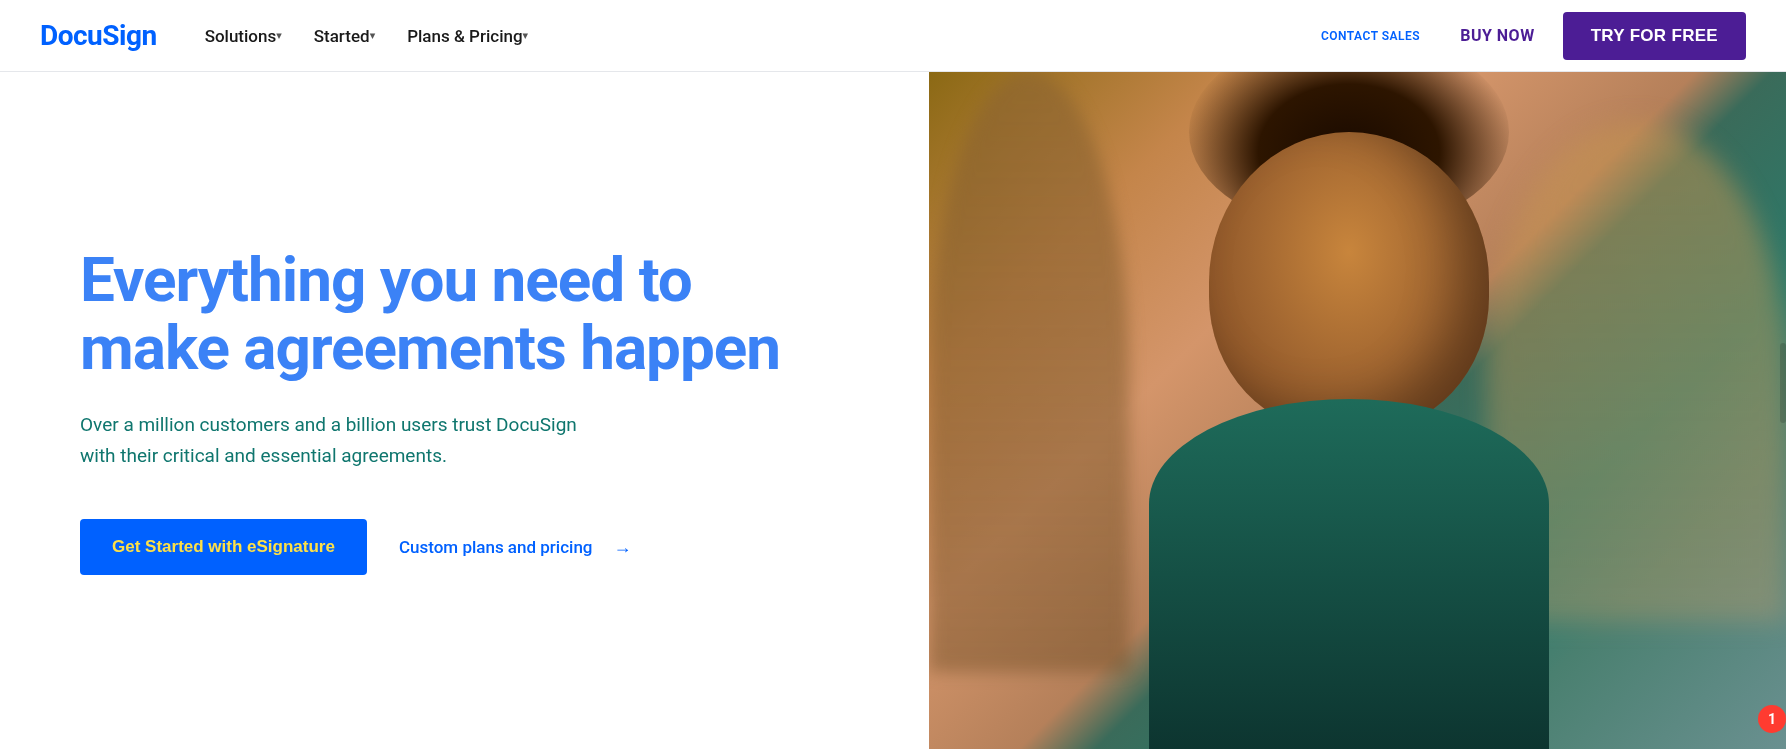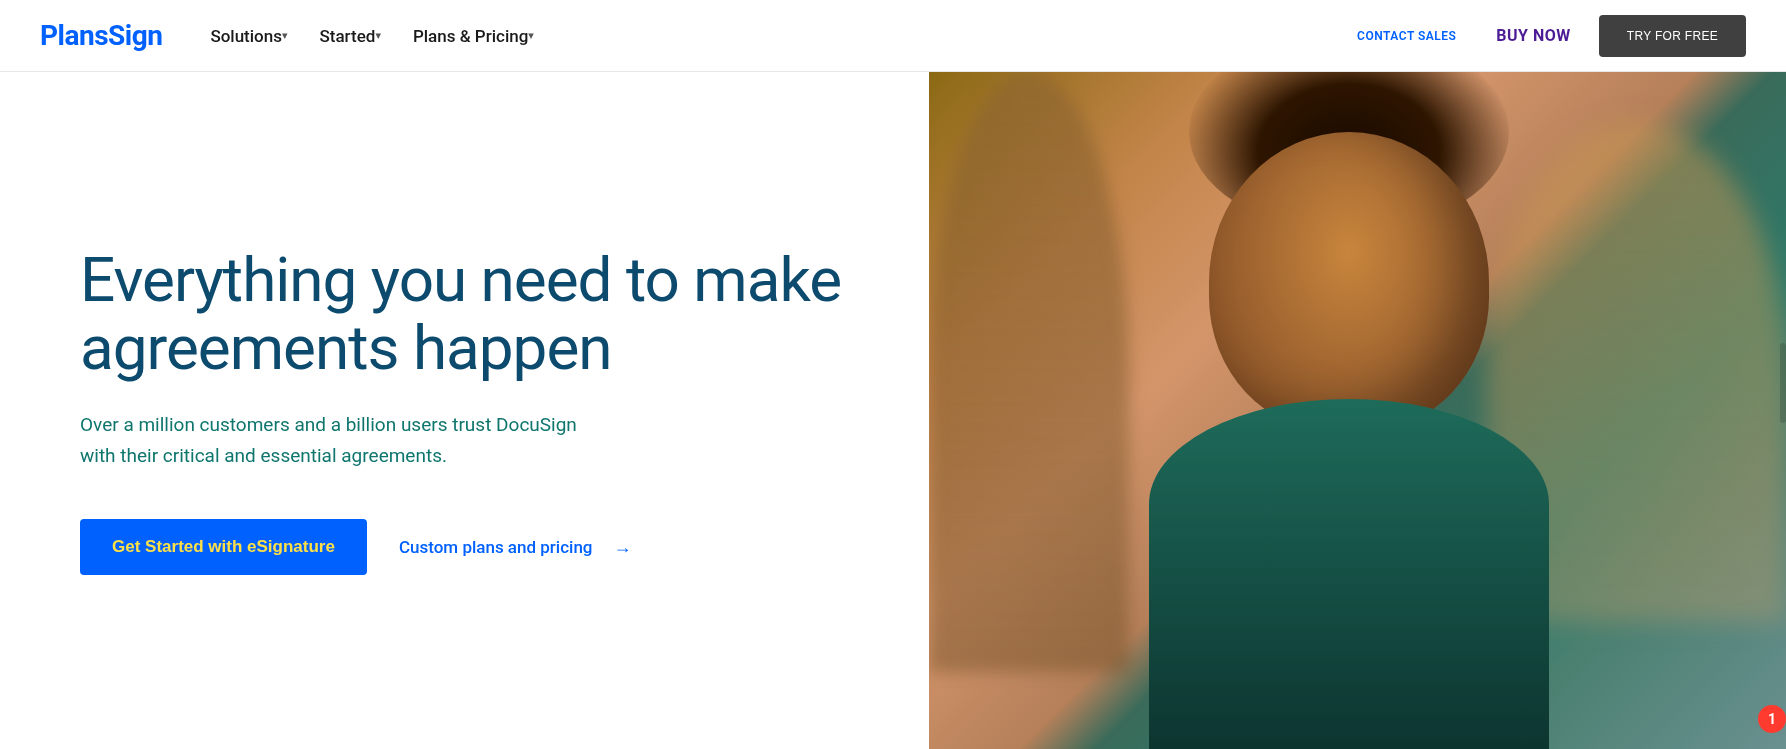--- a/index.html
+++ b/index.html
@@ -91,27 +91,27 @@
       font-size: 16px;
       font-weight: 700;
       color: #4c1d95;
       text-decoration: none;
       padding: 8px 12px;
       cursor: pointer;
       letter-spacing: 0.5px;
     }
 
     .btn-try-free {
-      background: #404040;
+      background: #4c1d95;
       color: #fff;
       border: none;
       border-radius: 4px;
       padding: 14px 28px;
-      font-size: 12px;
-      font-weight: 400;
+      font-size: 17px;
+      font-weight: 700;
       cursor: pointer;
       white-space: nowrap;
       letter-spacing: 0.3px;
     }
 
     
     .hero {
       display: flex;
       height: calc(749px - 72px);
       position: relative;
@@ -121,22 +121,22 @@
       flex: 0 0 52%;
       display: flex;
       flex-direction: column;
       justify-content: center;
       padding: 60px 80px 60px 80px;
       background: #fff;
     }
 
     .hero-title {
       font-size: 62px;
-      font-weight: 400;
-      color: #0c4a6e;
+      font-weight: 700;
+      color: #3b82f6;
       line-height: 1.1;
       letter-spacing: -1px;
       margin-bottom: 28px;
     }
 
     .hero-subtitle {
       font-size: 19px;
       color: #0f766e;
       line-height: 1.6;
       margin-bottom: 48px;
@@ -281,21 +281,21 @@
       background: rgba(0,0,0,0.15);
       border-radius: 3px;
     }
   </style>
 </head>
 <body>
 
 <nav class="navbar">
   <a class="logo" href="#">
     <span class="logo-text">
-      <span>Plans</span><span style="color:#0061ff">Sign</span>
+      <span>Docu</span><span style="color:#0061ff">Sign</span>
     </span>
   </a>
 
   <div class="nav-links">
     <a class="nav-item">
       <span>Solutions</span>
       <span class="chevron">▾</span>
     </a>
     <a class="nav-item">
       <span>Started</span>

